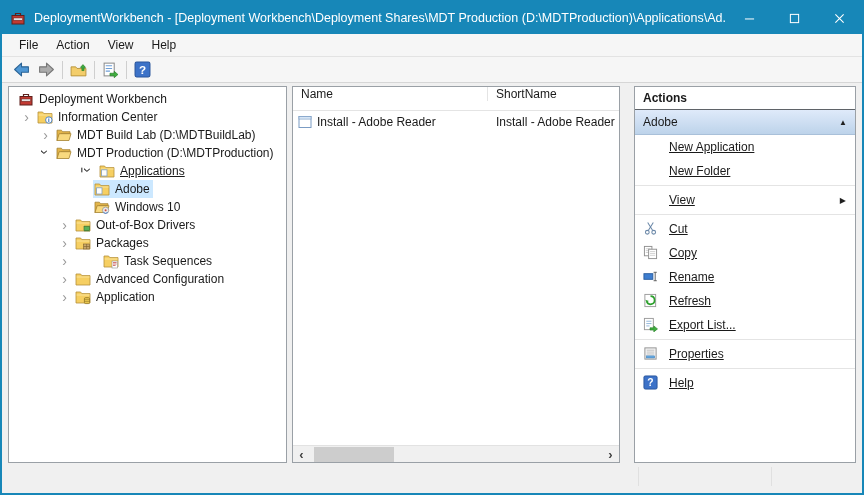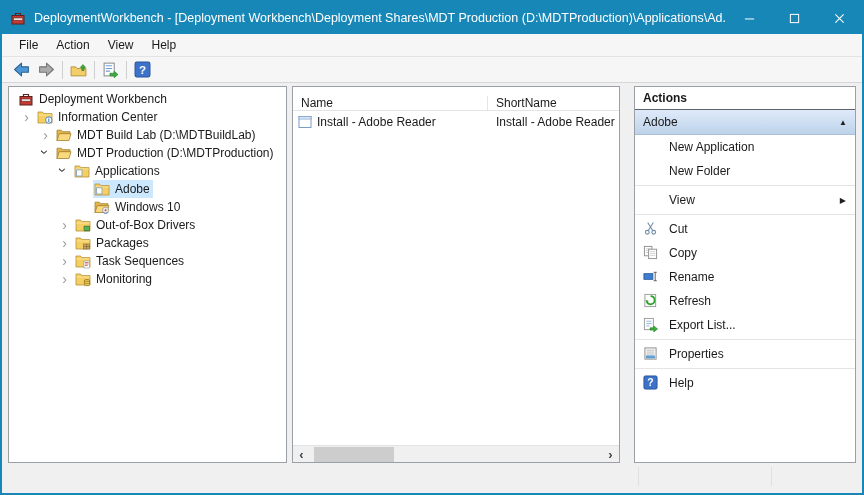--- a/index.html
+++ b/index.html
@@ -45,21 +45,21 @@
   .chev{width:19px;height:16px;flex:0 0 19px;display:flex;align-items:center;justify-content:center;}
   .tree-row.exp-closed .chev::before{content:"\203A";font-size:14px;line-height:12px;color:#9a9a9a;}
   .tree-row.exp-open .chev::before{content:"\203A";font-size:14px;line-height:12px;color:#2b2b2b;
                                    display:inline-block;transform:rotate(90deg) translateX(-1px);}
   .row-body{display:flex;align-items:center;height:18px;padding:0 3px 0 1px;}
   .tree-row.selected .row-body{background:var(--sel);}
   .t-icon{width:16px;height:16px;margin-right:5px;flex:0 0 16px;}
   .t-icon svg{width:16px;height:16px;display:block;}
 
   
-  .list-header{display:flex;height:24px;align-items:flex-end;border-bottom:1px solid #e4e4e4;}
+  .list-header{display:flex;height:24px;align-items:flex-start;border-bottom:1px solid #e4e4e4;}
   .hdr-cell{display:flex;align-items:center;padding-left:8px;}
   .hdr-name{width:195px;border-right:1px solid #e4e4e4;}
   .hdr-short{flex:1;}
   .list-row{display:flex;height:21px;align-items:center;}
   .cell-name{width:195px;display:flex;align-items:center;padding-left:4px;}
   .cell-short{flex:1;padding-left:8px;}
   .l-icon{width:16px;height:16px;margin-right:4px;flex:0 0 16px;}
   .l-icon svg{width:16px;height:16px;display:block;}
   .hscroll{position:absolute;left:0;right:0;bottom:0;height:17px;background:#f0f0f0;
            border-top:1px solid #e2e2e2;}
@@ -71,21 +71,21 @@
   
   .actions-header{height:23px;display:flex;align-items:center;padding-left:8px;font-weight:bold;
                   background:#fff;border-bottom:1px solid #5f6368;}
   .group-header{height:25px;display:flex;align-items:center;padding:0 8px;
                 background:linear-gradient(var(--grp1),var(--grp2));border-bottom:1px solid #a9c0d9;}
   .group-label{flex:1;}
   .group-chev{font-size:8px;color:#1f1f1f;}
   .action-item{height:24px;display:flex;align-items:center;padding-left:8px;}
   .a-icon{width:20px;height:16px;flex:0 0 20px;}
   .a-icon svg{width:15px;height:15px;display:block;}
-  .a-label{padding-left:6px;white-space:nowrap;}
+  .a-label{padding-left:6px;white-space:nowrap;text-decoration:underline;}
   .submenu-arrow{margin-left:auto;margin-right:9px;font-size:8px;color:#1f1f1f;display:none;}
   .action-item.has-submenu .submenu-arrow{display:block;}
   .action-sep{height:1px;background:#e4e4e4;margin:2px 0;}
 
   
   .statusbar{position:absolute;left:0;right:0;top:461px;height:28px;background:var(--ws);}
   .status-div{position:absolute;top:4px;width:1px;height:19px;background:#e0e0e0;}
 </style>
 </head>
 <body>
@@ -235,21 +235,21 @@
           <span class="t-icon">
             <svg viewBox="0 0 16 16" xmlns="http://www.w3.org/2000/svg">
               <path d="M1 13.5V3.2h4.4l1.2 1.5H14v2H5z" fill="#e3b54a" stroke="#a5822f" stroke-width=".8"></path>
               <path d="M3.2 6.7H15L13 13.5H1z" fill="#f8d97e" stroke="#a5822f" stroke-width=".8" stroke-linejoin="round"></path>
             </svg>
           </span>
           <span class="t-label">MDT Production (D:\MDTProduction)</span>
         </span>
       </div>
 
-      <div class="tree-row exp-open" style="padding-left: 45px;">
+      <div class="tree-row exp-open" style="padding-left: 70px; text-decoration: underline;">
         <span class="chev"></span>
         <span class="row-body">
           <span class="t-icon">
             <svg viewBox="0 0 16 16" xmlns="http://www.w3.org/2000/svg">
               <path d="M1 14V3h4.6l1.2 1.6H15V14z" fill="#f6cf62" stroke="#b5913a" stroke-width=".8" stroke-linejoin="round"></path>
               <path d="M1.6 6h13" stroke="#fce8a8" stroke-width=".8"></path>
               <rect x="2.6" y="6.8" width="5.4" height="6.2" fill="#fdfdfd" stroke="#7f9fc3" stroke-width=".8"></rect>
             </svg>
           </span>
           <span class="t-label">Applications</span>
@@ -310,48 +310,60 @@
               <path d="M1 14V3h4.6l1.2 1.6H15V14z" fill="#f6cf62" stroke="#b5913a" stroke-width=".8" stroke-linejoin="round"></path>
               <path d="M1.6 6h13" stroke="#fce8a8" stroke-width=".8"></path>
               <rect x="8.6" y="9" width="6" height="5" fill="#c9a86a" stroke="#7c5f2c" stroke-width=".6"></rect>
               <path d="M8.6 11.5h6M11.6 9v5" stroke="#7c5f2c" stroke-width=".6"></path>
             </svg>
           </span>
           <span class="t-label">Packages</span>
         </span>
       </div>
 
-      <div class="tree-row exp-closed" style="padding-left: 46px;">
+      <div class="tree-row exp-closed" style="padding-left: 46px; gap: 28px;">
         <span class="chev"></span>
         <span class="row-body">
           <span class="t-icon">
             <svg viewBox="0 0 16 16" xmlns="http://www.w3.org/2000/svg">
               <path d="M1 14V3h4.6l1.2 1.6H15V14z" fill="#f6cf62" stroke="#b5913a" stroke-width=".8" stroke-linejoin="round"></path>
               <path d="M1.6 6h13" stroke="#fce8a8" stroke-width=".8"></path>
               <rect x="9" y="8" width="5.6" height="7" fill="#fff" stroke="#8f8f8f" stroke-width=".6"></rect>
               <path d="M10 9.5h3.6M10 11h3.6M10 12.5h2.6" stroke="#c04040" stroke-width=".7"></path>
             </svg>
           </span>
           <span class="t-label">Task Sequences</span>
         </span>
       </div>
 
+      <div class="tree-row exp-closed" style="padding-left: 46px;">
+        <span class="chev"></span>
+        <span class="row-body">
+          <span class="t-icon">
+            <svg viewBox="0 0 16 16" xmlns="http://www.w3.org/2000/svg">
+              <path d="M1 14V3h4.6l1.2 1.6H15V14z" fill="#f6cf62" stroke="#b5913a" stroke-width=".8" stroke-linejoin="round"></path>
+              <path d="M1.6 6h13" stroke="#fce8a8" stroke-width=".8"></path>
+            </svg>
+          </span>
+          <span class="t-label">Advanced Configuration</span>
+        </span>
+      </div>
 
       <div class="tree-row exp-closed" style="padding-left: 46px;">
         <span class="chev"></span>
         <span class="row-body">
           <span class="t-icon">
             <svg viewBox="0 0 16 16" xmlns="http://www.w3.org/2000/svg">
               <path d="M1 14V3h4.6l1.2 1.6H15V14z" fill="#f6cf62" stroke="#b5913a" stroke-width=".8" stroke-linejoin="round"></path>
               <path d="M1.6 6h13" stroke="#fce8a8" stroke-width=".8"></path>
               <rect x="9.4" y="8.6" width="5.2" height="6" rx="1.2" fill="#e7c64f" stroke="#8a6d20" stroke-width=".7"></rect>
               <path d="M9.4 10.4h5.2M9.4 12.4h5.2" stroke="#8a6d20" stroke-width=".5"></path>
             </svg>
           </span>
-          <span class="t-label">Monitoring</span>
+          <span class="t-label">Application</span>
         </span>
       </div>
     </div>
 
   <div class="pane pane-list">
     <div class="list-header">
       <div class="hdr-cell hdr-name">Name</div>
       <div class="hdr-cell hdr-short">ShortName</div>
     </div>
     <div>

